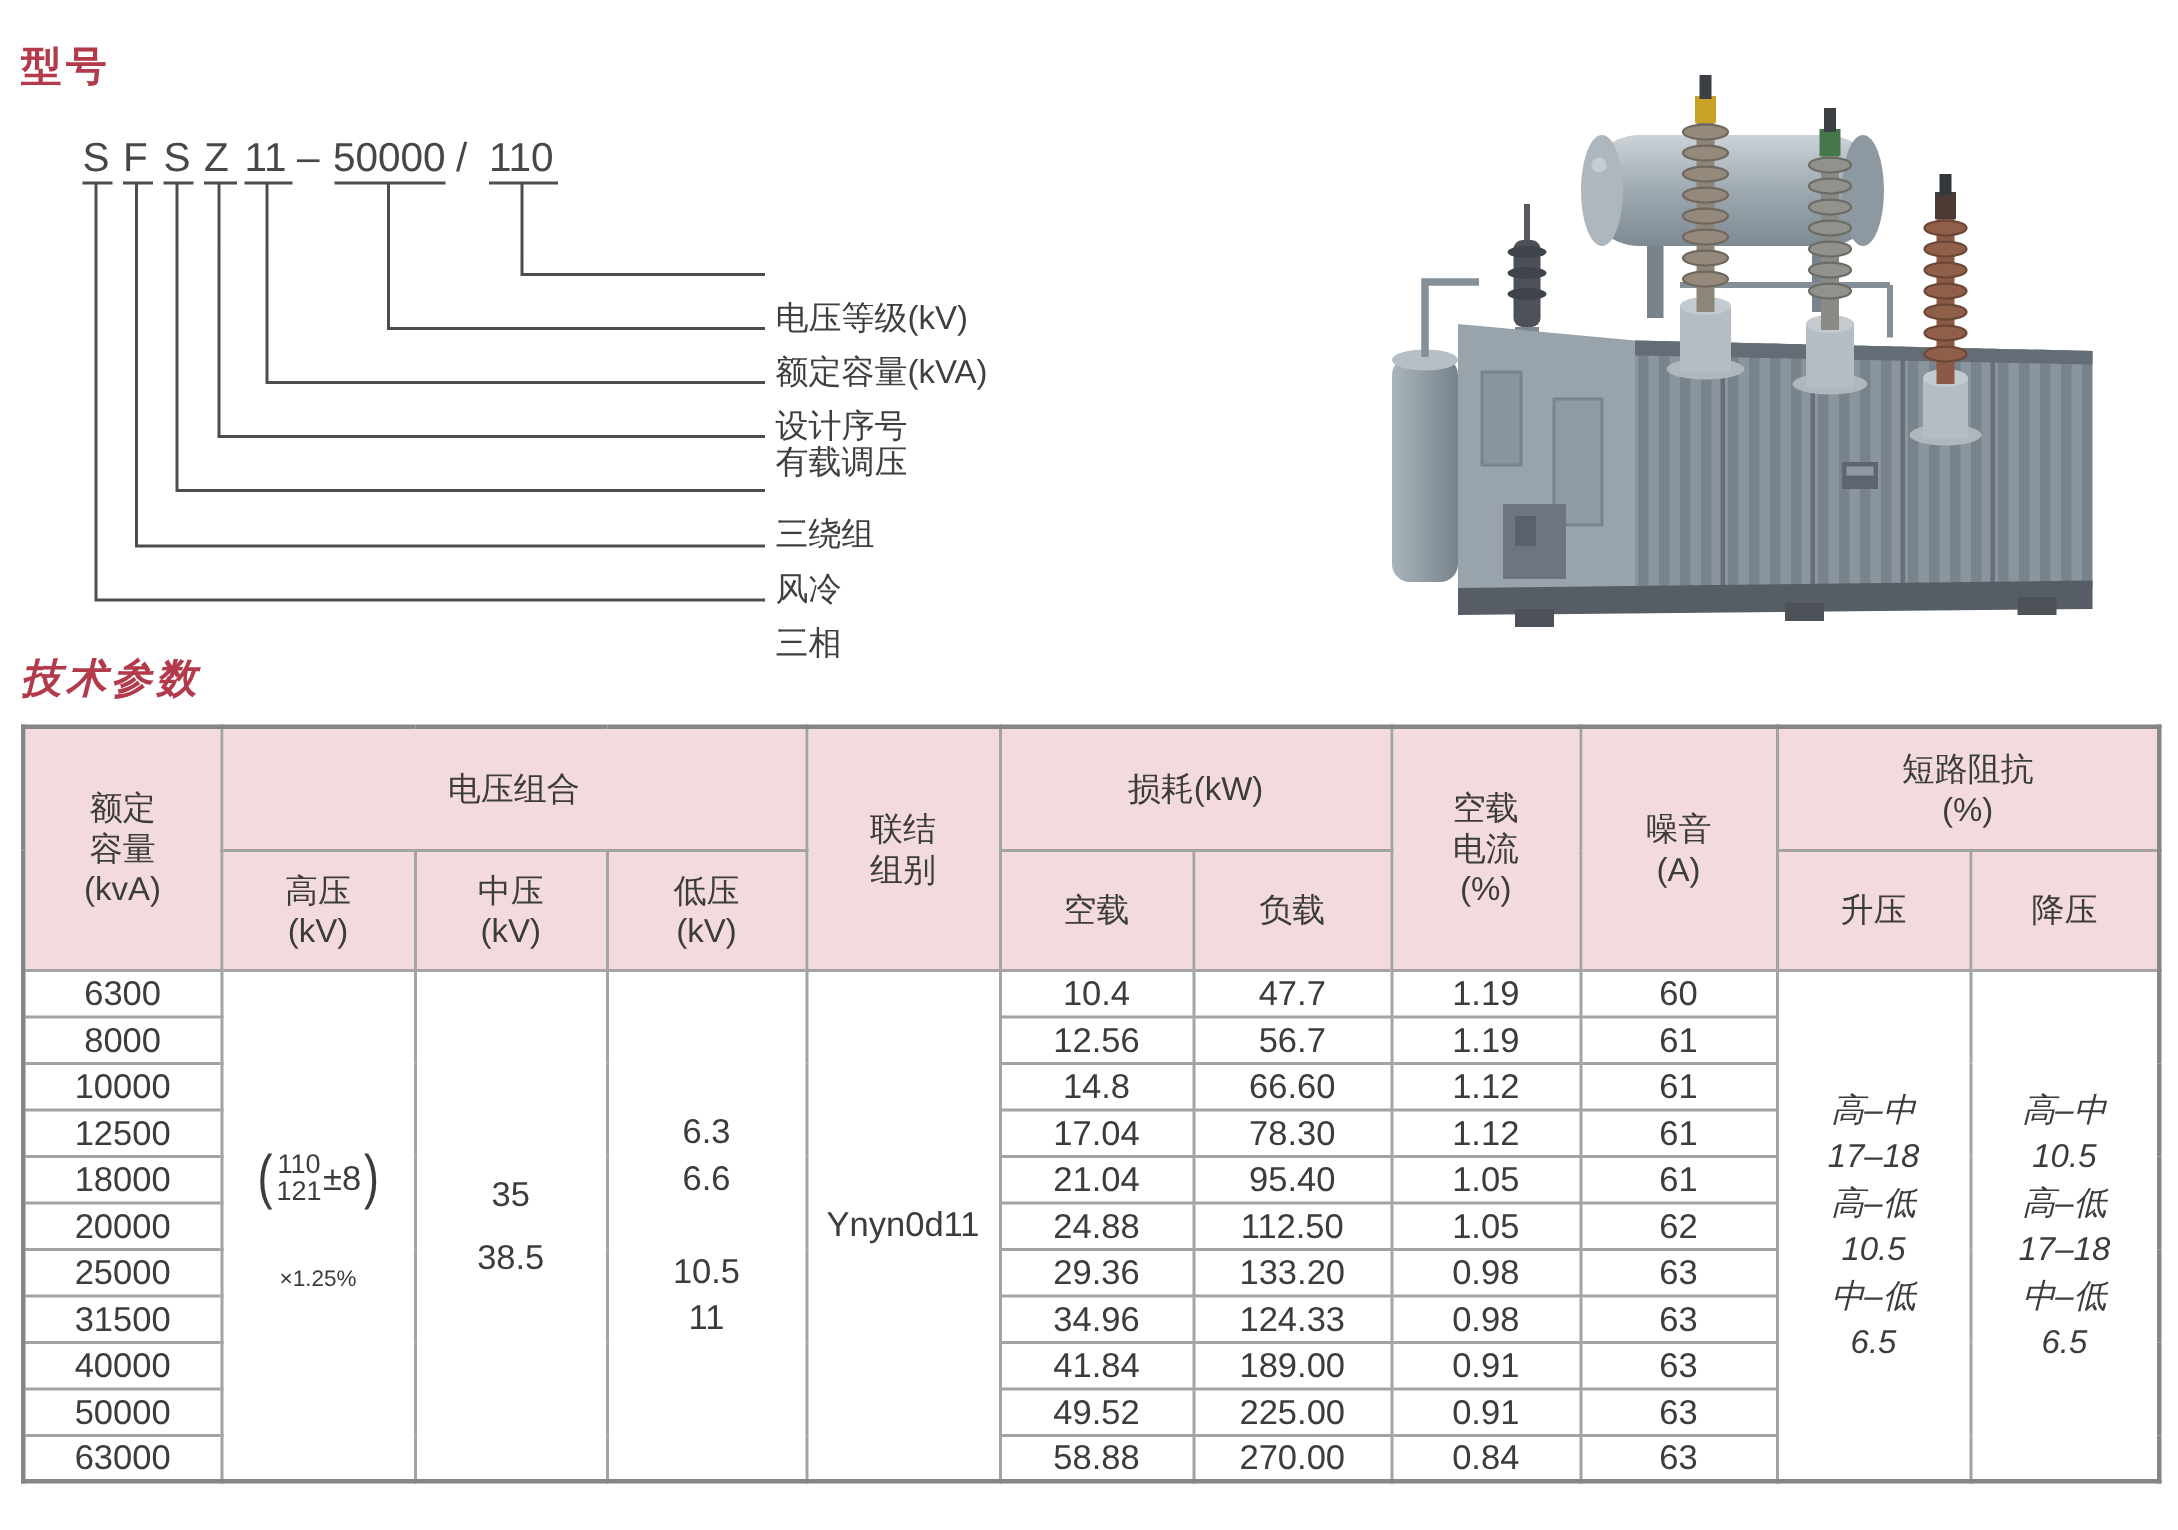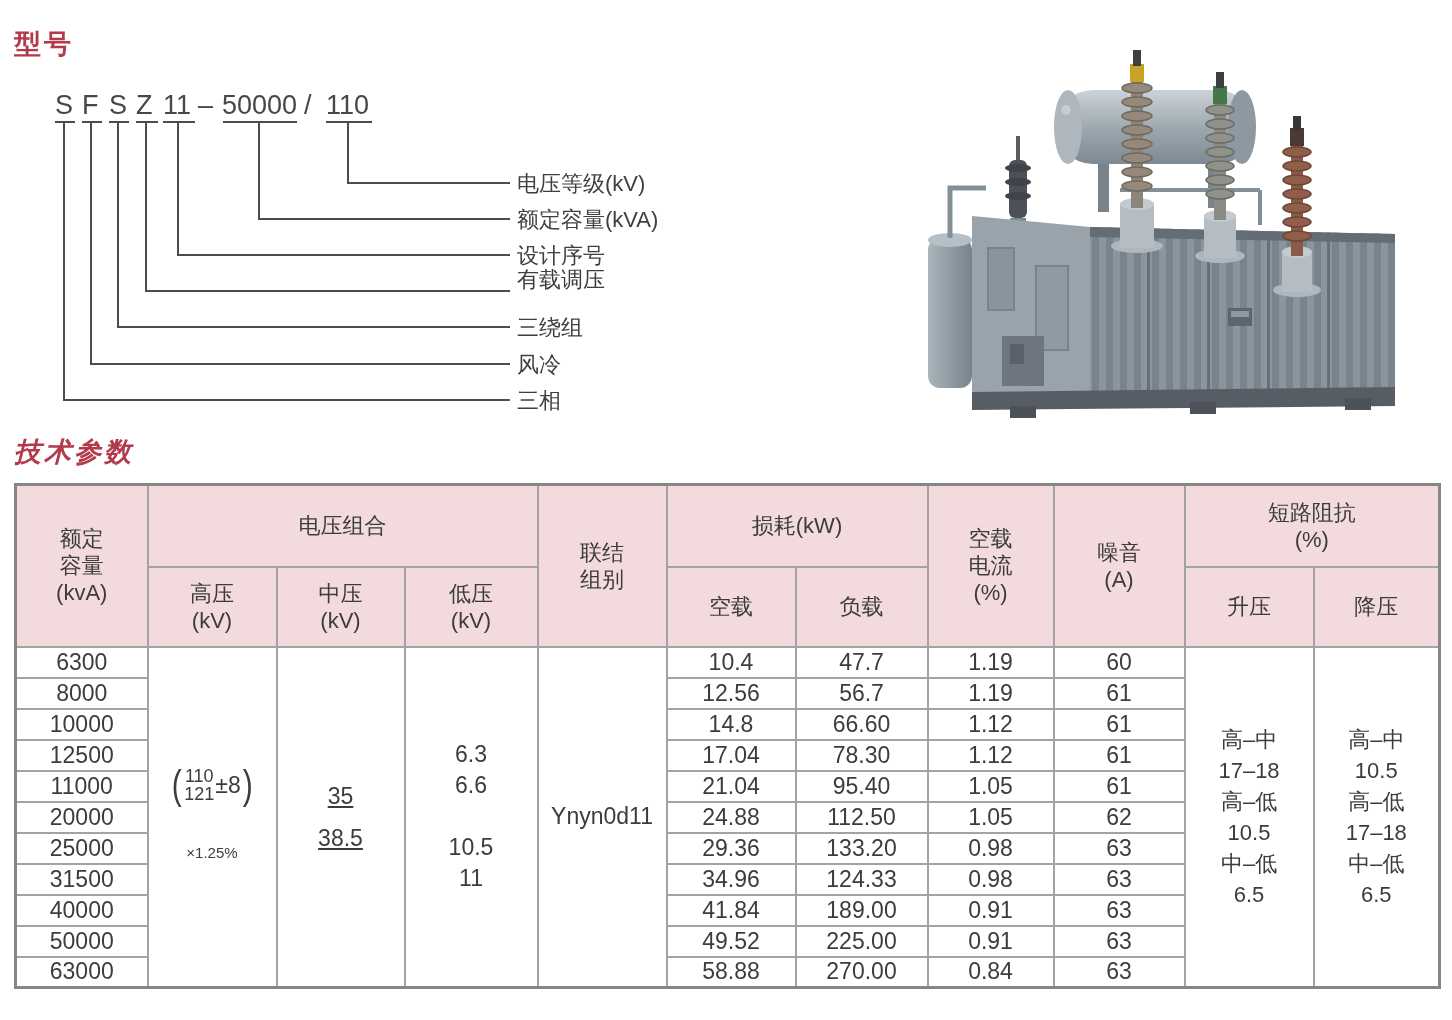--- a/index.html
+++ b/index.html
@@ -10,42 +10,42 @@
   .sec-title{
     position:absolute;left:14px;font-size:27px;font-weight:700;color:#b23a4b;
     letter-spacing:3px;white-space:nowrap;
   }
   .t-model{top:26px;}
   .t-specs{top:434px;font-style:italic;}
 
   
   .code-token{position:absolute;top:90px;font-size:27px;color:#474747;white-space:nowrap;}
   .diagram-svg{position:absolute;left:40px;top:85px;width:480px;height:330px;}
-  .diag-label{position:absolute;left:517px;height:28px;font-size:22px;color:#3f3f3f;white-space:nowrap;}
+  .diag-label{position:absolute;left:517px;height:28px;font-size:22px;color:#3f3f3f;white-space:nowrap;margin-top:28px;}
 
   
   .transformer{position:absolute;left:890px;top:40px;width:550px;height:390px;}
 
   
   .spec-table{
     position:absolute;left:14px;top:483px;width:1424px;
     border-collapse:collapse;table-layout:fixed;background:#fff;
     border:3px solid #868686;
   }
   .spec-table td{
     border:2px solid #a3a3a3;text-align:center;vertical-align:middle;
     padding:0;color:#3c3c3c;overflow:hidden;
   }
   .spec-table td.h{
     background:#f3dadd;font-size:22px;line-height:27px;white-space:pre-line;
   }
   .spec-table td.d{font-size:23px;}
   .merged{white-space:pre-line;font-size:23px;line-height:31px;}
-  .mv-cell{line-height:42px !important;text-decoration:underline;}
-  .imp-cell{font-size:22px !important;}
+  .mv-cell{line-height:42px !important;}
+  .imp-cell{font-size:22px !important;font-style:italic;}
   .hv-line1{display:flex;align-items:center;justify-content:center;font-size:23px;line-height:26px;}
   .hv-paren{font-size:40px;font-weight:400;line-height:36px;transform:scaleX(.75);color:#3c3c3c;}
   .hv-frac{display:inline-flex;flex-direction:column;font-size:18px;line-height:18px;text-align:center;margin:0 1px;}
   .hv-line2{font-size:15px;line-height:26px;margin-top:6px;}
 </style>
 </head>
 <body>
 
 <div class="page">
 
@@ -315,21 +315,21 @@
         <td class="d">61</td>
       </tr>
       <tr style="height:31px">
         <td class="d">12500</td>
         <td class="d">17.04</td>
         <td class="d">78.30</td>
         <td class="d">1.12</td>
         <td class="d">61</td>
       </tr>
       <tr style="height:31px">
-        <td class="d">11000</td>
+        <td class="d">18000</td>
         <td class="d">21.04</td>
         <td class="d">95.40</td>
         <td class="d">1.05</td>
         <td class="d">61</td>
       </tr>
       <tr style="height:31px">
         <td class="d">20000</td>
         <td class="d">24.88</td>
         <td class="d">112.50</td>
         <td class="d">1.05</td>

